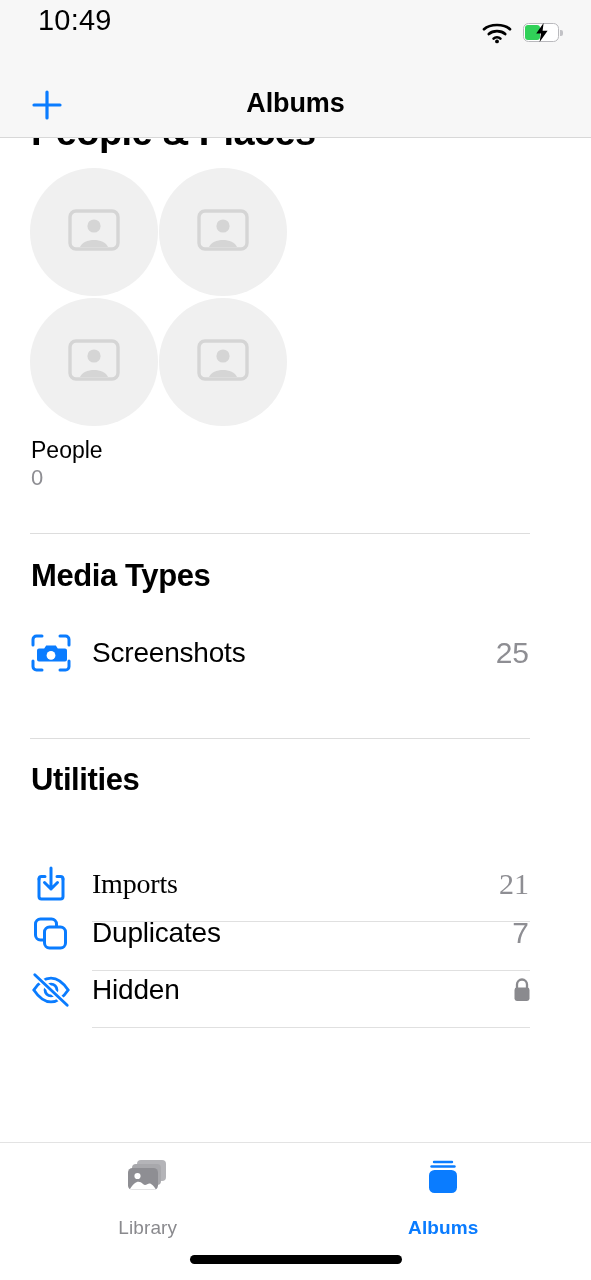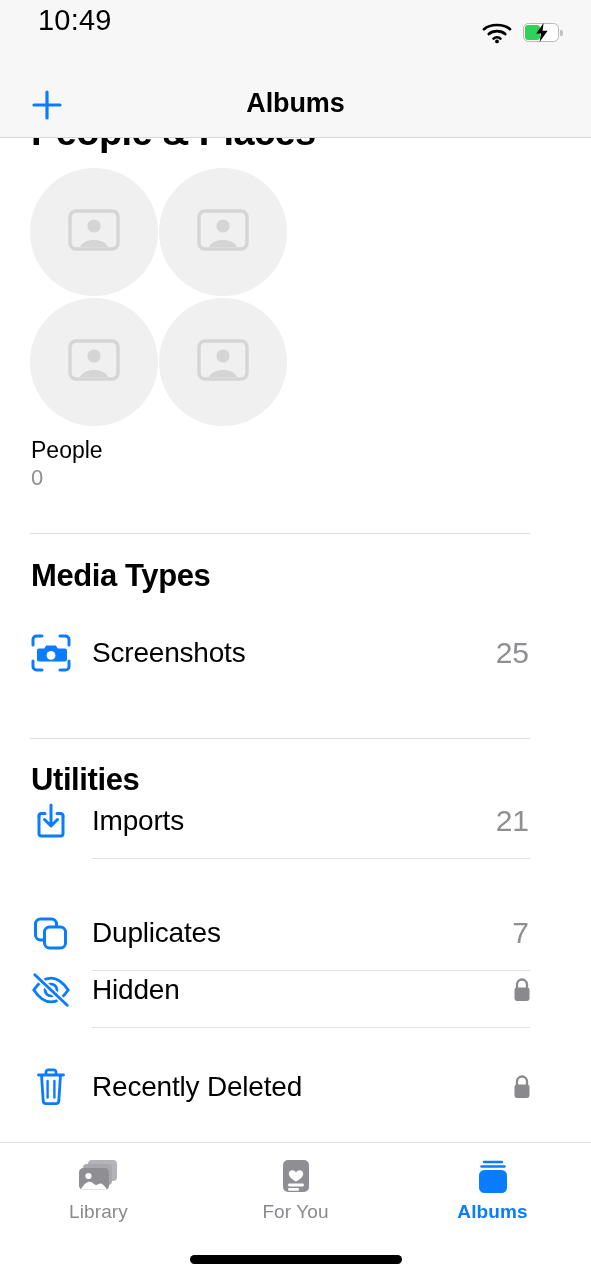--- a/index.html
+++ b/index.html
@@ -277,21 +277,21 @@
     padding-top: 14px;
     cursor: pointer;
   }
   .tab-icon {
     height: 40px;
     display: flex;
     align-items: center;
     justify-content: center;
   }
   .tab-label {
-    margin-top: 4px;
+    margin-top: 20px;
     font-size: 19px;
     color: #8a8a8e;
     letter-spacing: 0.1px;
   }
   .tab.active .tab-label {
     color: #0a7cff;
     font-weight: 600;
   }
   .home-indicator {
     position: absolute;
@@ -408,21 +408,21 @@
         <svg width="16" height="26" viewBox="0 0 16 26">
           <path d="M3 3 L12 13 L3 23" fill="none" stroke="#c4c4c6" stroke-width="2.6" stroke-linecap="round" stroke-linejoin="round"></path>
         </svg>
       </span>
     </div>
 
     <div class="section-divider" style="top:600px;"></div>
 
     <div class="section-title" style="top:624px;">Utilities</div>
 
-    <div class="row" style="top:644px;">
+    <div class="row" style="top:707px;font-family:Liberation Serif, serif;">
       <span class="row-icon">
         <svg width="40" height="42" viewBox="0 0 40 42">
           <path d="M8 16 V33.5 A2.5 2.5 0 0 0 10.5 36 H29.5 A2.5 2.5 0 0 0 32 33.5 V16" fill="none" stroke="#0a7cff" stroke-width="3" stroke-linecap="round" stroke-linejoin="round"></path>
           <path d="M8 16 A2.5 2.5 0 0 1 10.5 13.5 H14" fill="none" stroke="#0a7cff" stroke-width="3" stroke-linecap="round"></path>
           <path d="M26 13.5 H29.5 A2.5 2.5 0 0 1 32 16" fill="none" stroke="#0a7cff" stroke-width="3" stroke-linecap="round"></path>
           <path d="M20 5 V26 M13.5 19.5 L20 26 L26.5 19.5" fill="none" stroke="#0a7cff" stroke-width="3" stroke-linecap="round" stroke-linejoin="round"></path>
         </svg>
       </span>
       <span class="row-label">Imports</span>
       <span class="row-count">21</span>
@@ -468,71 +468,38 @@
         </svg>
       </span>
       <span class="row-chevron">
         <svg width="16" height="26" viewBox="0 0 16 26">
           <path d="M3 3 L12 13 L3 23" fill="none" stroke="#c4c4c6" stroke-width="2.6" stroke-linecap="round" stroke-linejoin="round"></path>
         </svg>
       </span>
       <span class="row-separator"></span>
     </div>
 
-    <div class="row" style="top:910px;">
-      <span class="row-icon">
-        <svg width="36" height="42" viewBox="0 0 36 42">
-          <path d="M5.5 9 H30.5" stroke="#0a7cff" stroke-width="2.8" stroke-linecap="round"></path>
-          <path d="M13 9 V6 A2.2 2.2 0 0 1 15.2 3.8 H20.8 A2.2 2.2 0 0 1 23 6 V9" fill="none" stroke="#0a7cff" stroke-width="2.8" stroke-linejoin="round"></path>
-          <path d="M8.5 9 L10.2 35.2 A2.6 2.6 0 0 0 12.8 37.6 H23.2 A2.6 2.6 0 0 0 25.8 35.2 L27.5 9" fill="none" stroke="#0a7cff" stroke-width="2.8" stroke-linejoin="round"></path>
-          <path d="M14.6 15 V31.5 M21.4 15 V31.5" stroke="#0a7cff" stroke-width="2.4" stroke-linecap="round"></path>
-        </svg>
-      </span>
-      <span class="row-label">Recently Deleted</span>
-      <span class="row-lock">
-        <svg width="22" height="26" viewBox="0 0 22 26">
-          <path d="M6 11 V7.5 A5 5 0 0 1 16 7.5 V11" fill="none" stroke="#8a8a8e" stroke-width="2.3"></path>
-          <rect x="3.5" y="10.5" width="15" height="13.5" rx="2.4" ry="2.4" fill="#8a8a8e"></rect>
-        </svg>
-      </span>
-      <span class="row-chevron">
-        <svg width="16" height="26" viewBox="0 0 16 26">
-          <path d="M3 3 L12 13 L3 23" fill="none" stroke="#c4c4c6" stroke-width="2.6" stroke-linecap="round" stroke-linejoin="round"></path>
-        </svg>
-      </span>
-    </div>
 
   </div>
 
   <div class="tabbar">
 
     <div class="tab">
       <span class="tab-icon">
         <svg width="44" height="38" viewBox="0 0 44 38">
           <rect x="11" y="2" width="29" height="21" rx="4" ry="4" fill="#b4b4b8"></rect>
           <rect x="6" y="6" width="29" height="21" rx="4" ry="4" fill="#a8a8ac"></rect>
           <rect x="2" y="10" width="30" height="22" rx="4.5" ry="4.5" fill="#8e8e93"></rect>
           <circle cx="11.5" cy="18" r="3.1" fill="#ffffff"></circle>
           <path d="M4 31 C9 23 13 22 17 26 C20 29 22 24 25 26 C27.5 27.6 29 30 30 31.8 L4 31.8 Z" fill="#ffffff"></path>
         </svg>
       </span>
       <span class="tab-label">Library</span>
     </div>
 
-    <div class="tab">
-      <span class="tab-icon">
-        <svg width="36" height="38" viewBox="0 0 36 38">
-          <rect x="5" y="2" width="26" height="32" rx="5" ry="5" fill="#8e8e93"></rect>
-          <path d="M18 14.6 C15.6 10.6 10.6 12.2 10.8 16 C11 19.4 15.2 21.8 18 23.6 C20.8 21.8 25 19.4 25.2 16 C25.4 12.2 20.4 10.6 18 14.6 Z" fill="#ffffff"></path>
-          <rect x="10" y="25.6" width="16" height="2.8" rx="1.4" fill="#ffffff"></rect>
-          <rect x="10" y="30" width="11" height="2.8" rx="1.4" fill="#ffffff"></rect>
-        </svg>
-      </span>
-      <span class="tab-label">For You</span>
-    </div>
 
     <div class="tab active">
       <span class="tab-icon">
         <svg width="42" height="38" viewBox="0 0 42 38">
           <path d="M12 4 H30" stroke="#0a7cff" stroke-width="2.4" stroke-linecap="round"></path>
           <path d="M9.5 8.5 H32.5" stroke="#0a7cff" stroke-width="2.4" stroke-linecap="round"></path>
           <rect x="7" y="12" width="28" height="23" rx="5.5" ry="5.5" fill="#0a7cff"></rect>
         </svg>
       </span>
       <span class="tab-label">Albums</span>

